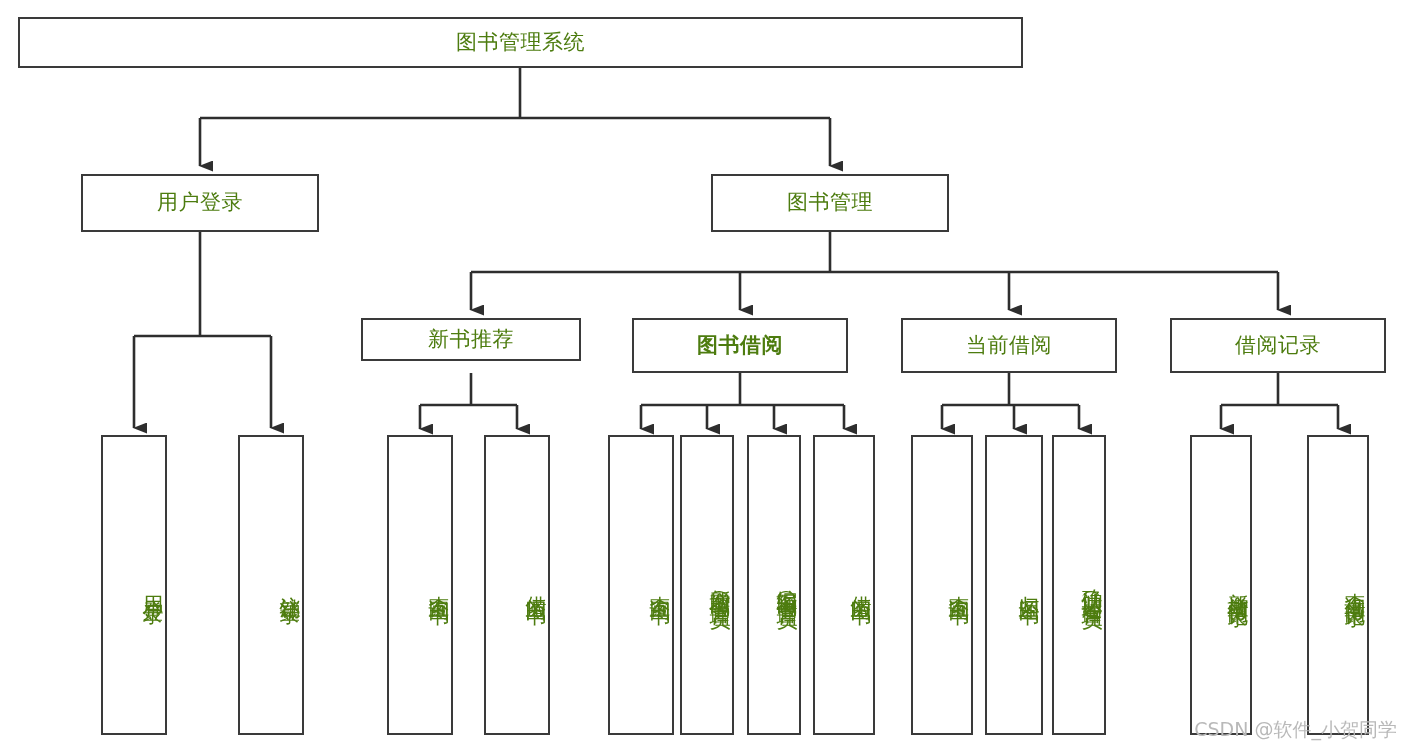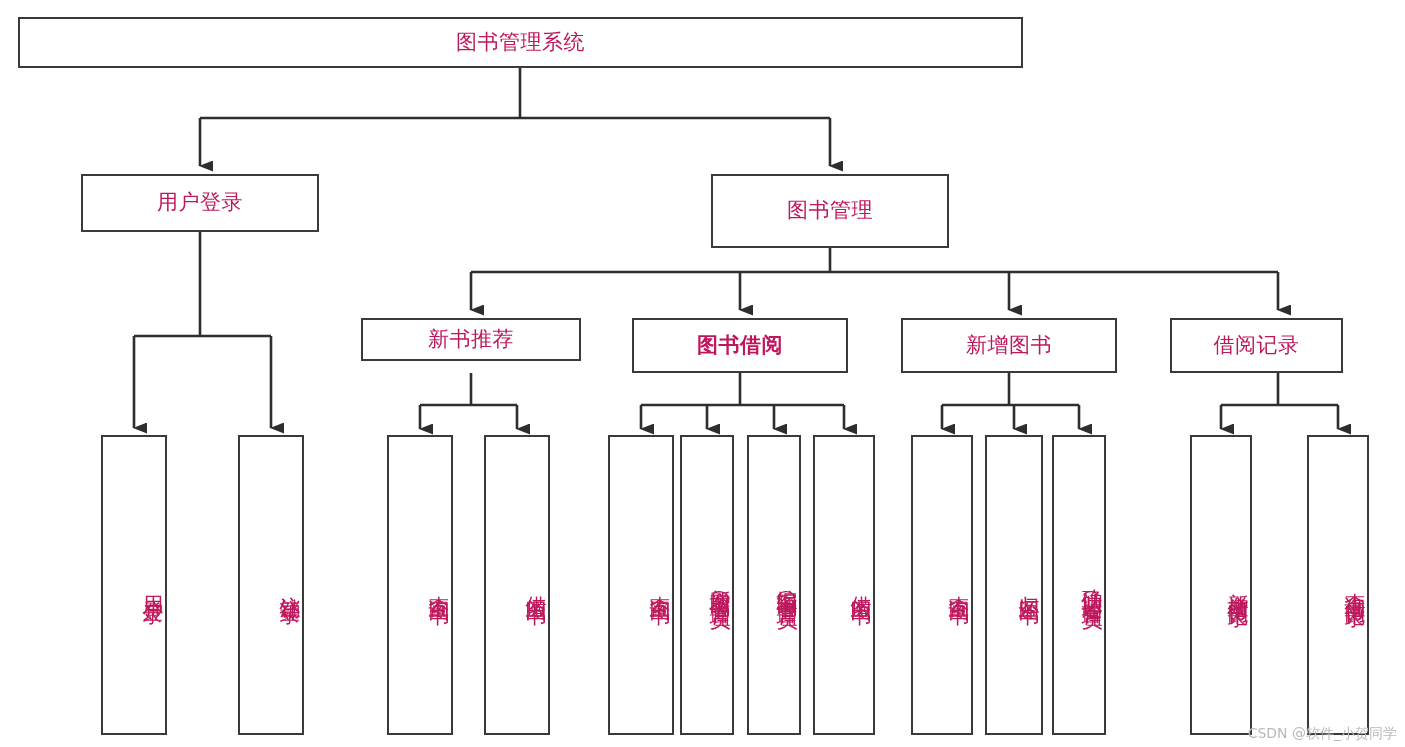--- a/index.html
+++ b/index.html
@@ -18,21 +18,21 @@
     overflow: hidden;
   }
   .node {
     position: absolute;
     box-sizing: border-box;
     border: 2px solid #3a3a3a;
     background: #ffffff;
     display: flex;
     align-items: center;
     justify-content: center;
-    color: #be185d;
+    color: #4d7c0f;
   }
   .node.horiz {
     font-size: 21px;
     letter-spacing: 0.5px;
     line-height: 1.2;
   }
   .node.vert {
     writing-mode: vertical-rl;
     text-orientation: upright;
     font-size: 21px;
@@ -53,21 +53,21 @@
     left: 0;
     top: 0;
     width: 1405px;
     height: 747px;
     pointer-events: none;
   }
   .watermark {
     position: absolute;
     right: 8px;
     bottom: 4px;
-    font-size: 14px;
+    font-size: 19px;
     color: #b9b9b9;
     white-space: nowrap;
     font-family: "DejaVu Sans", "Liberation Sans", sans-serif;
   }
 </style>
 </head>
 <body>
 
 <div id="canvas">
 
@@ -114,34 +114,34 @@
       </g>
   </svg>
 
   <div class="node horiz" style="left: 18px; top: 17px; width: 1005px; height: 51px;">
     <span>图书管理系统</span>
   </div>
 
   <div class="node horiz" style="left: 81px; top: 174px; width: 238px; height: 58px;">
     <span>用户登录</span>
   </div>
-  <div class="node horiz" style="left: 711px; top: 174px; width: 238px; height: 74px;">
+  <div class="node horiz" style="left: 711px; top: 174px; width: 238px; height: 58px;">
     <span>图书管理</span>
   </div>
 
   <div class="node horiz" style="left: 361px; top: 318px; width: 220px; height: 43px;">
     <span>新书推荐</span>
   </div>
   <div class="node horiz" style="left: 632px; top: 318px; width: 216px; height: 55px; font-weight: bold;">
     <span>图书借阅</span>
   </div>
   <div class="node horiz" style="left: 901px; top: 318px; width: 216px; height: 55px;">
-    <span>新增图书</span>
+    <span>当前借阅</span>
   </div>
-  <div class="node horiz" style="left: 1170px; top: 318px; width: 173px; height: 55px;">
+  <div class="node horiz" style="left: 1170px; top: 318px; width: 216px; height: 55px;">
     <span>借阅记录</span>
   </div>
 
   <div class="node vert" style="left: 101px; top: 435px; width: 66px; height: 300px;">
     <span class="vtxt">用户登录</span>
   </div>
   <div class="node vert" style="left: 238px; top: 435px; width: 66px; height: 300px;">
     <span class="vtxt">注销登录</span>
   </div>
   <div class="node vert" style="left: 387px; top: 435px; width: 66px; height: 300px;">

